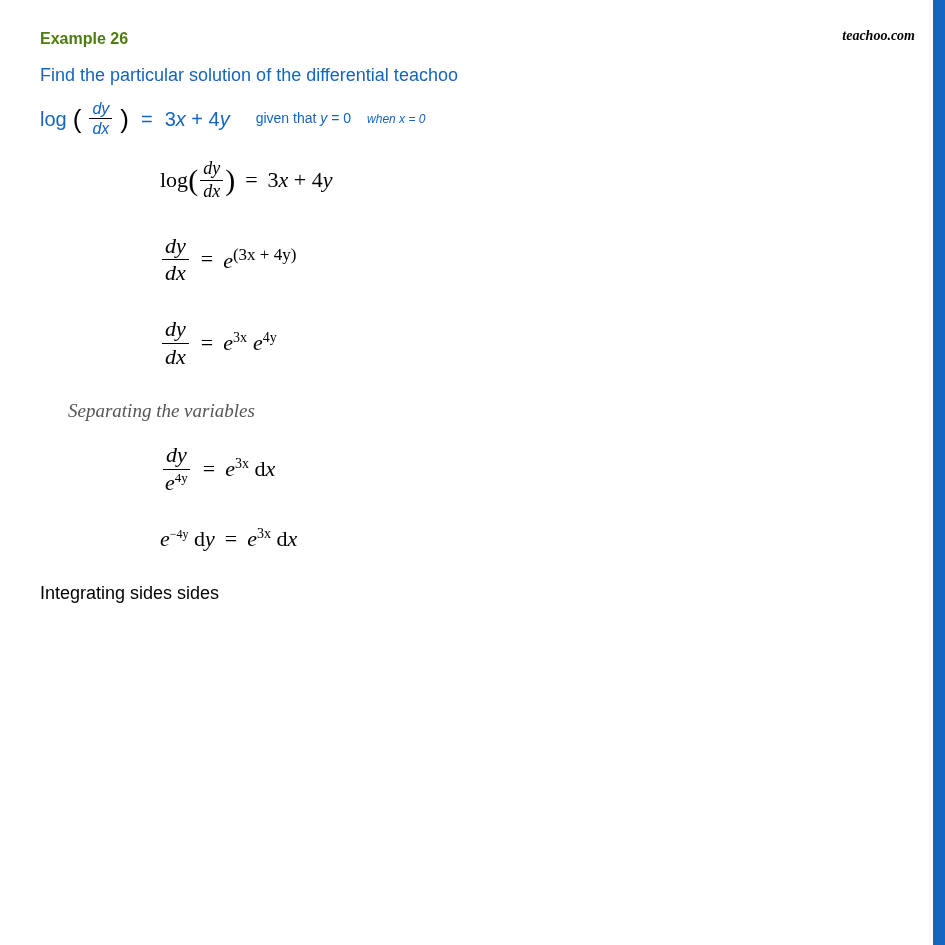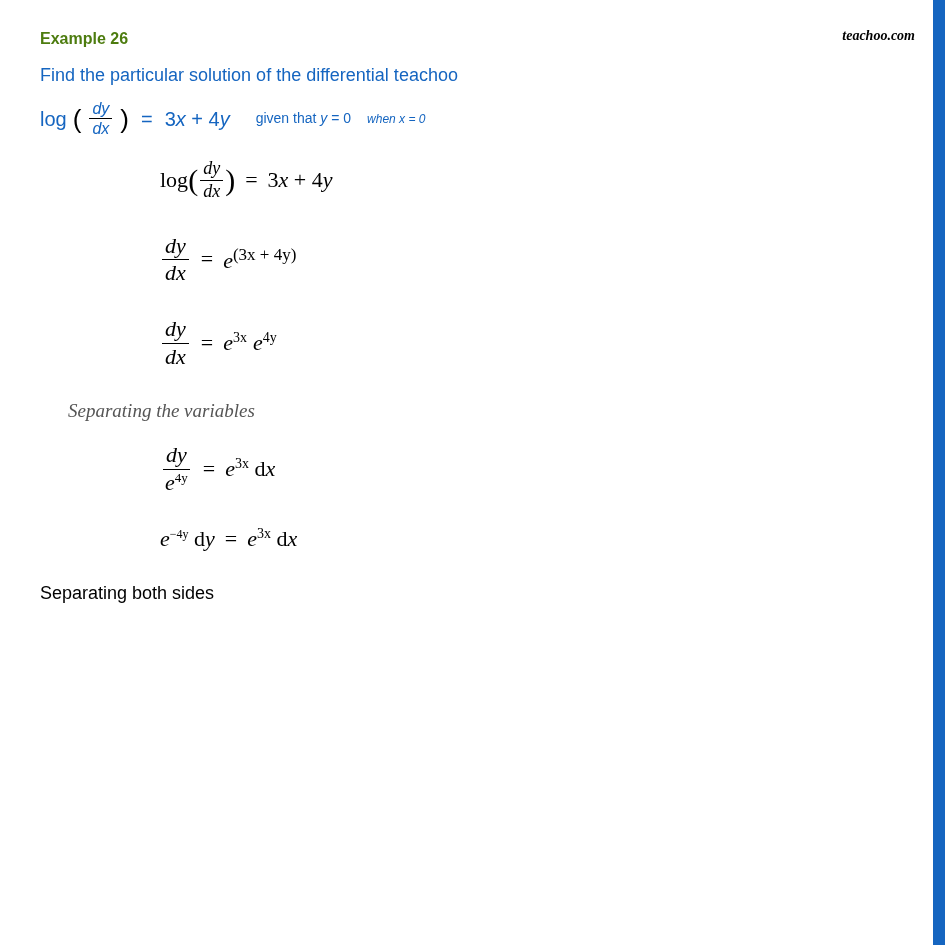--- a/index.html
+++ b/index.html
@@ -212,15 +212,15 @@
     </div>
 
     <div class="math-line">
       <span style="font-size:22px;"><em>e</em><sup style="font-size:12px; font-style:normal;">−4y</sup> d<em>y</em></span>
       <span style="margin:0 10px;">=</span>
       <span style="font-size:22px;"><em>e</em><sup style="font-size:14px; font-style:normal;">3x</sup> d<em>x</em></span>
     </div>
 
   </div>
 
-  <div class="integrating-label" style="margin-top: 20px;">Separating both sides</div>
+  <div class="integrating-label" style="margin-top: 20px;">Integrating sides sides</div>
 
 </div>
 
 </body></html>

